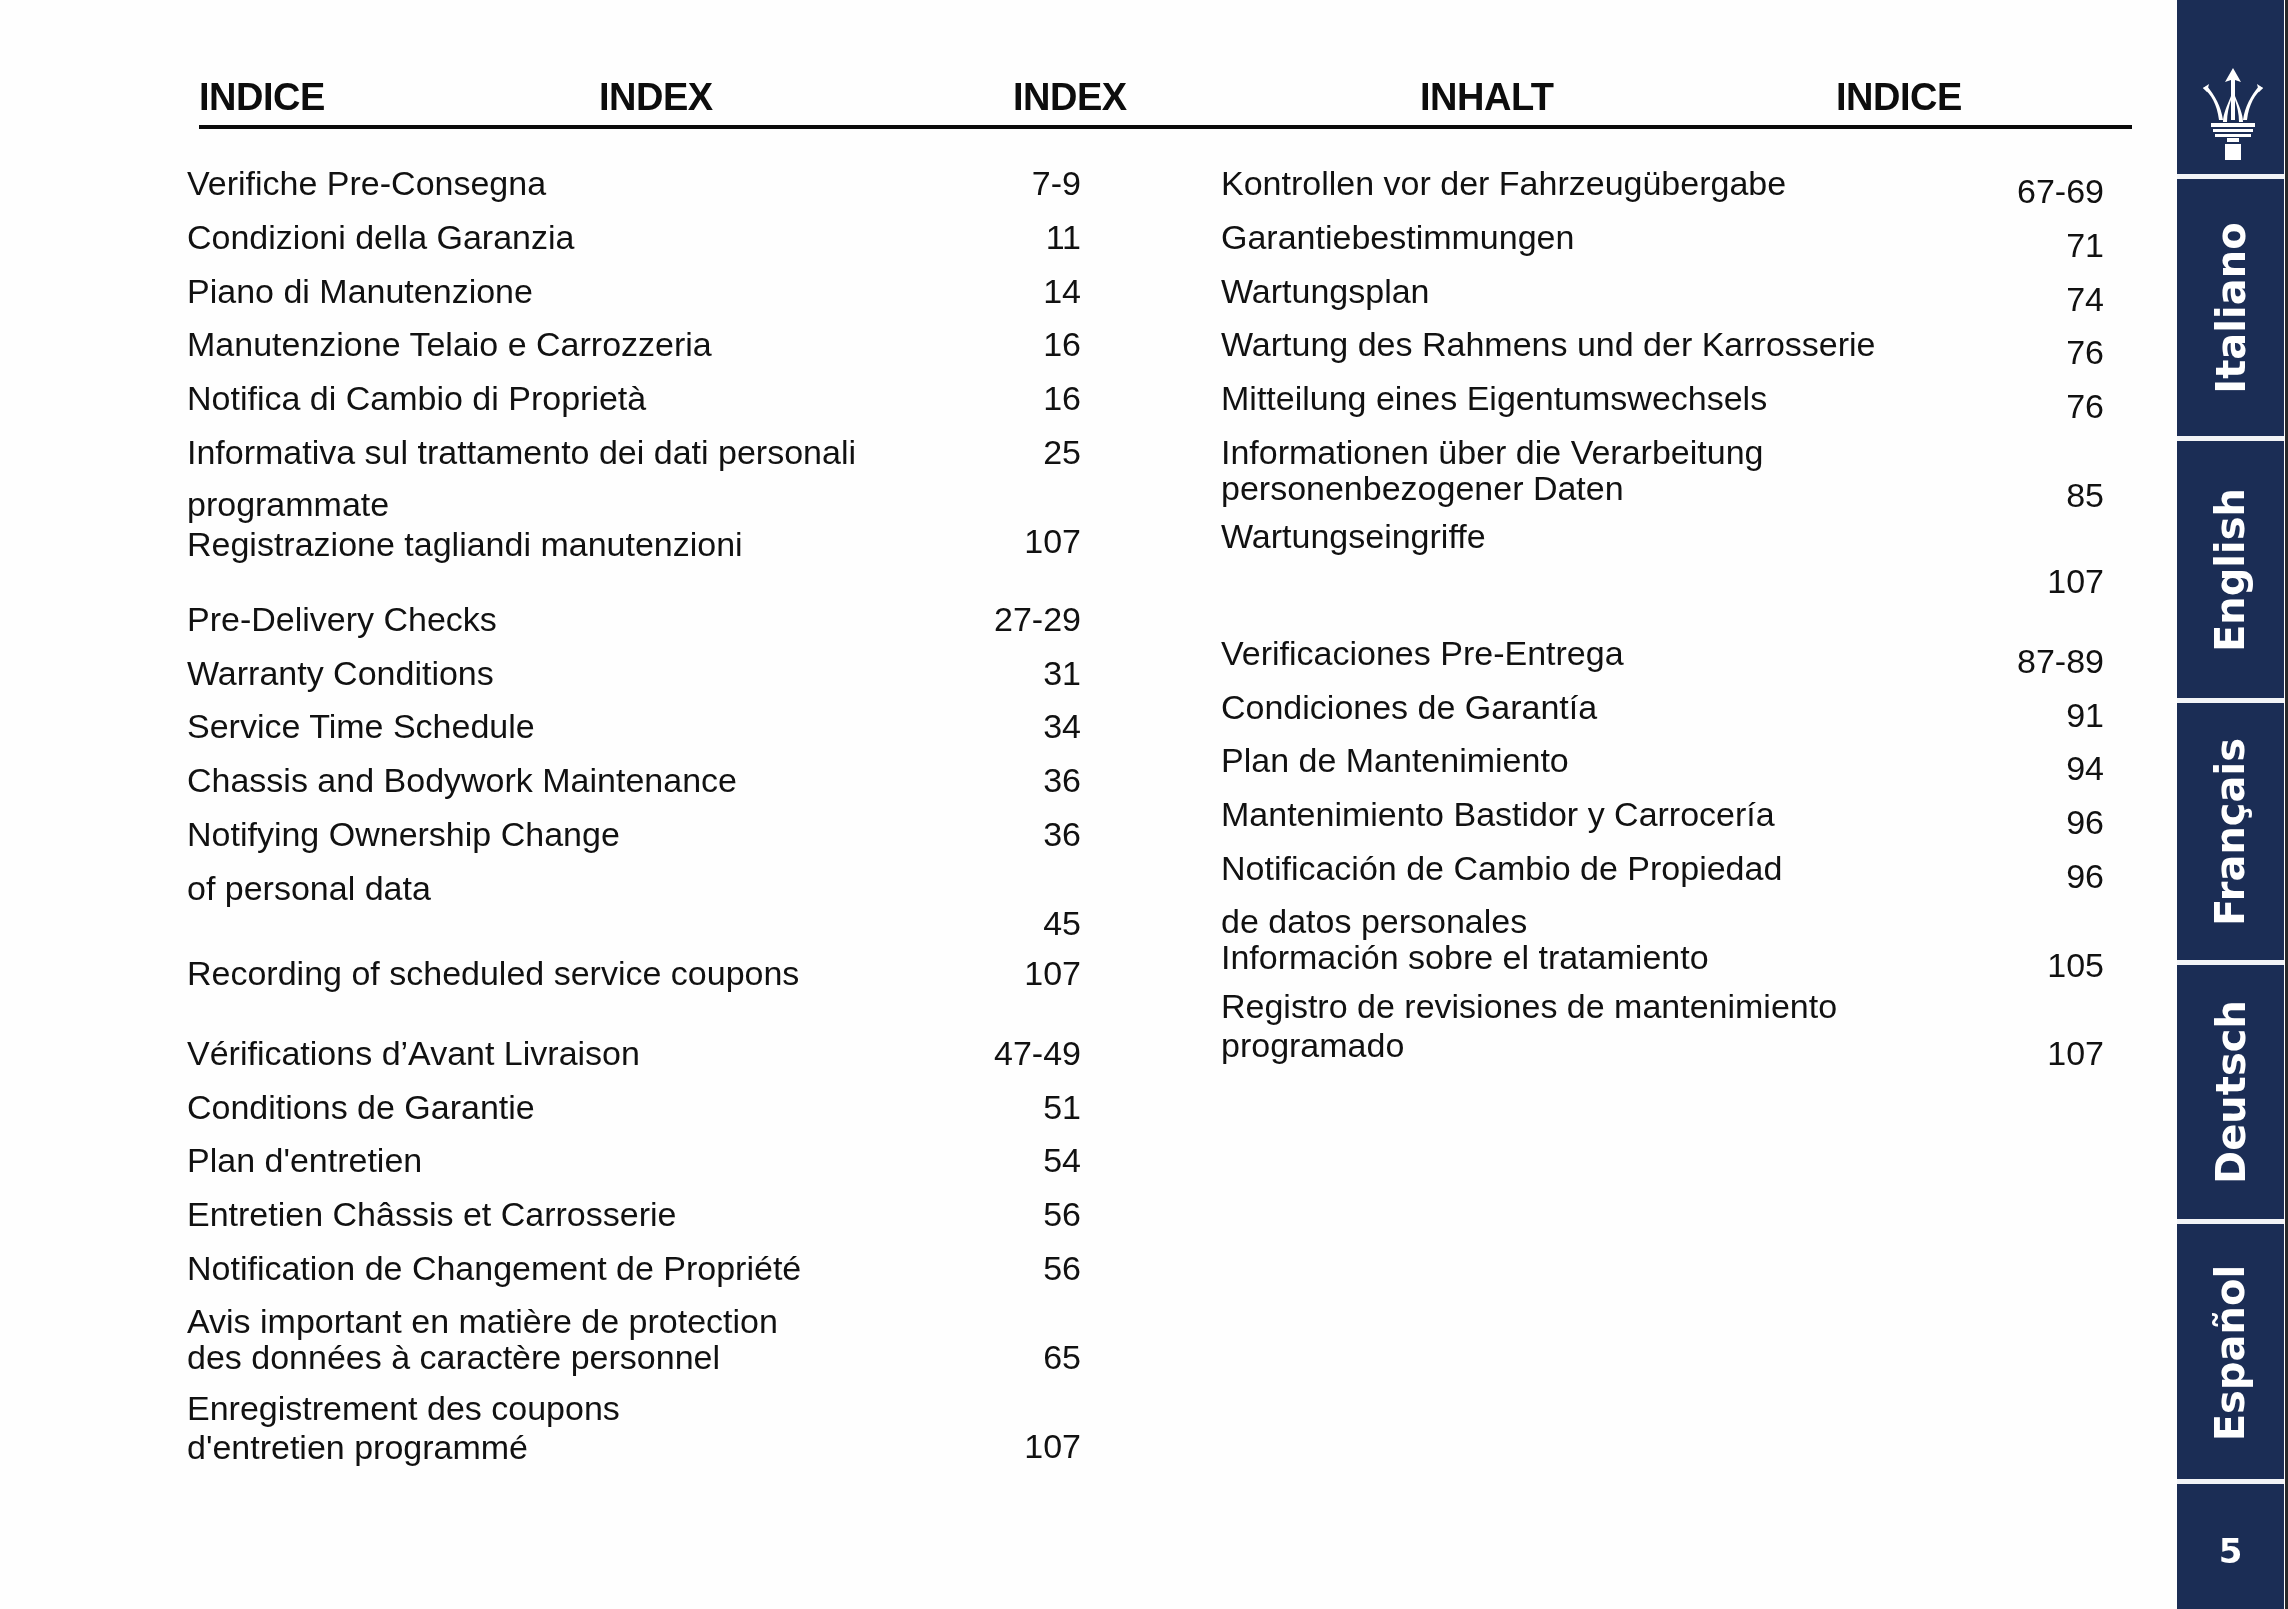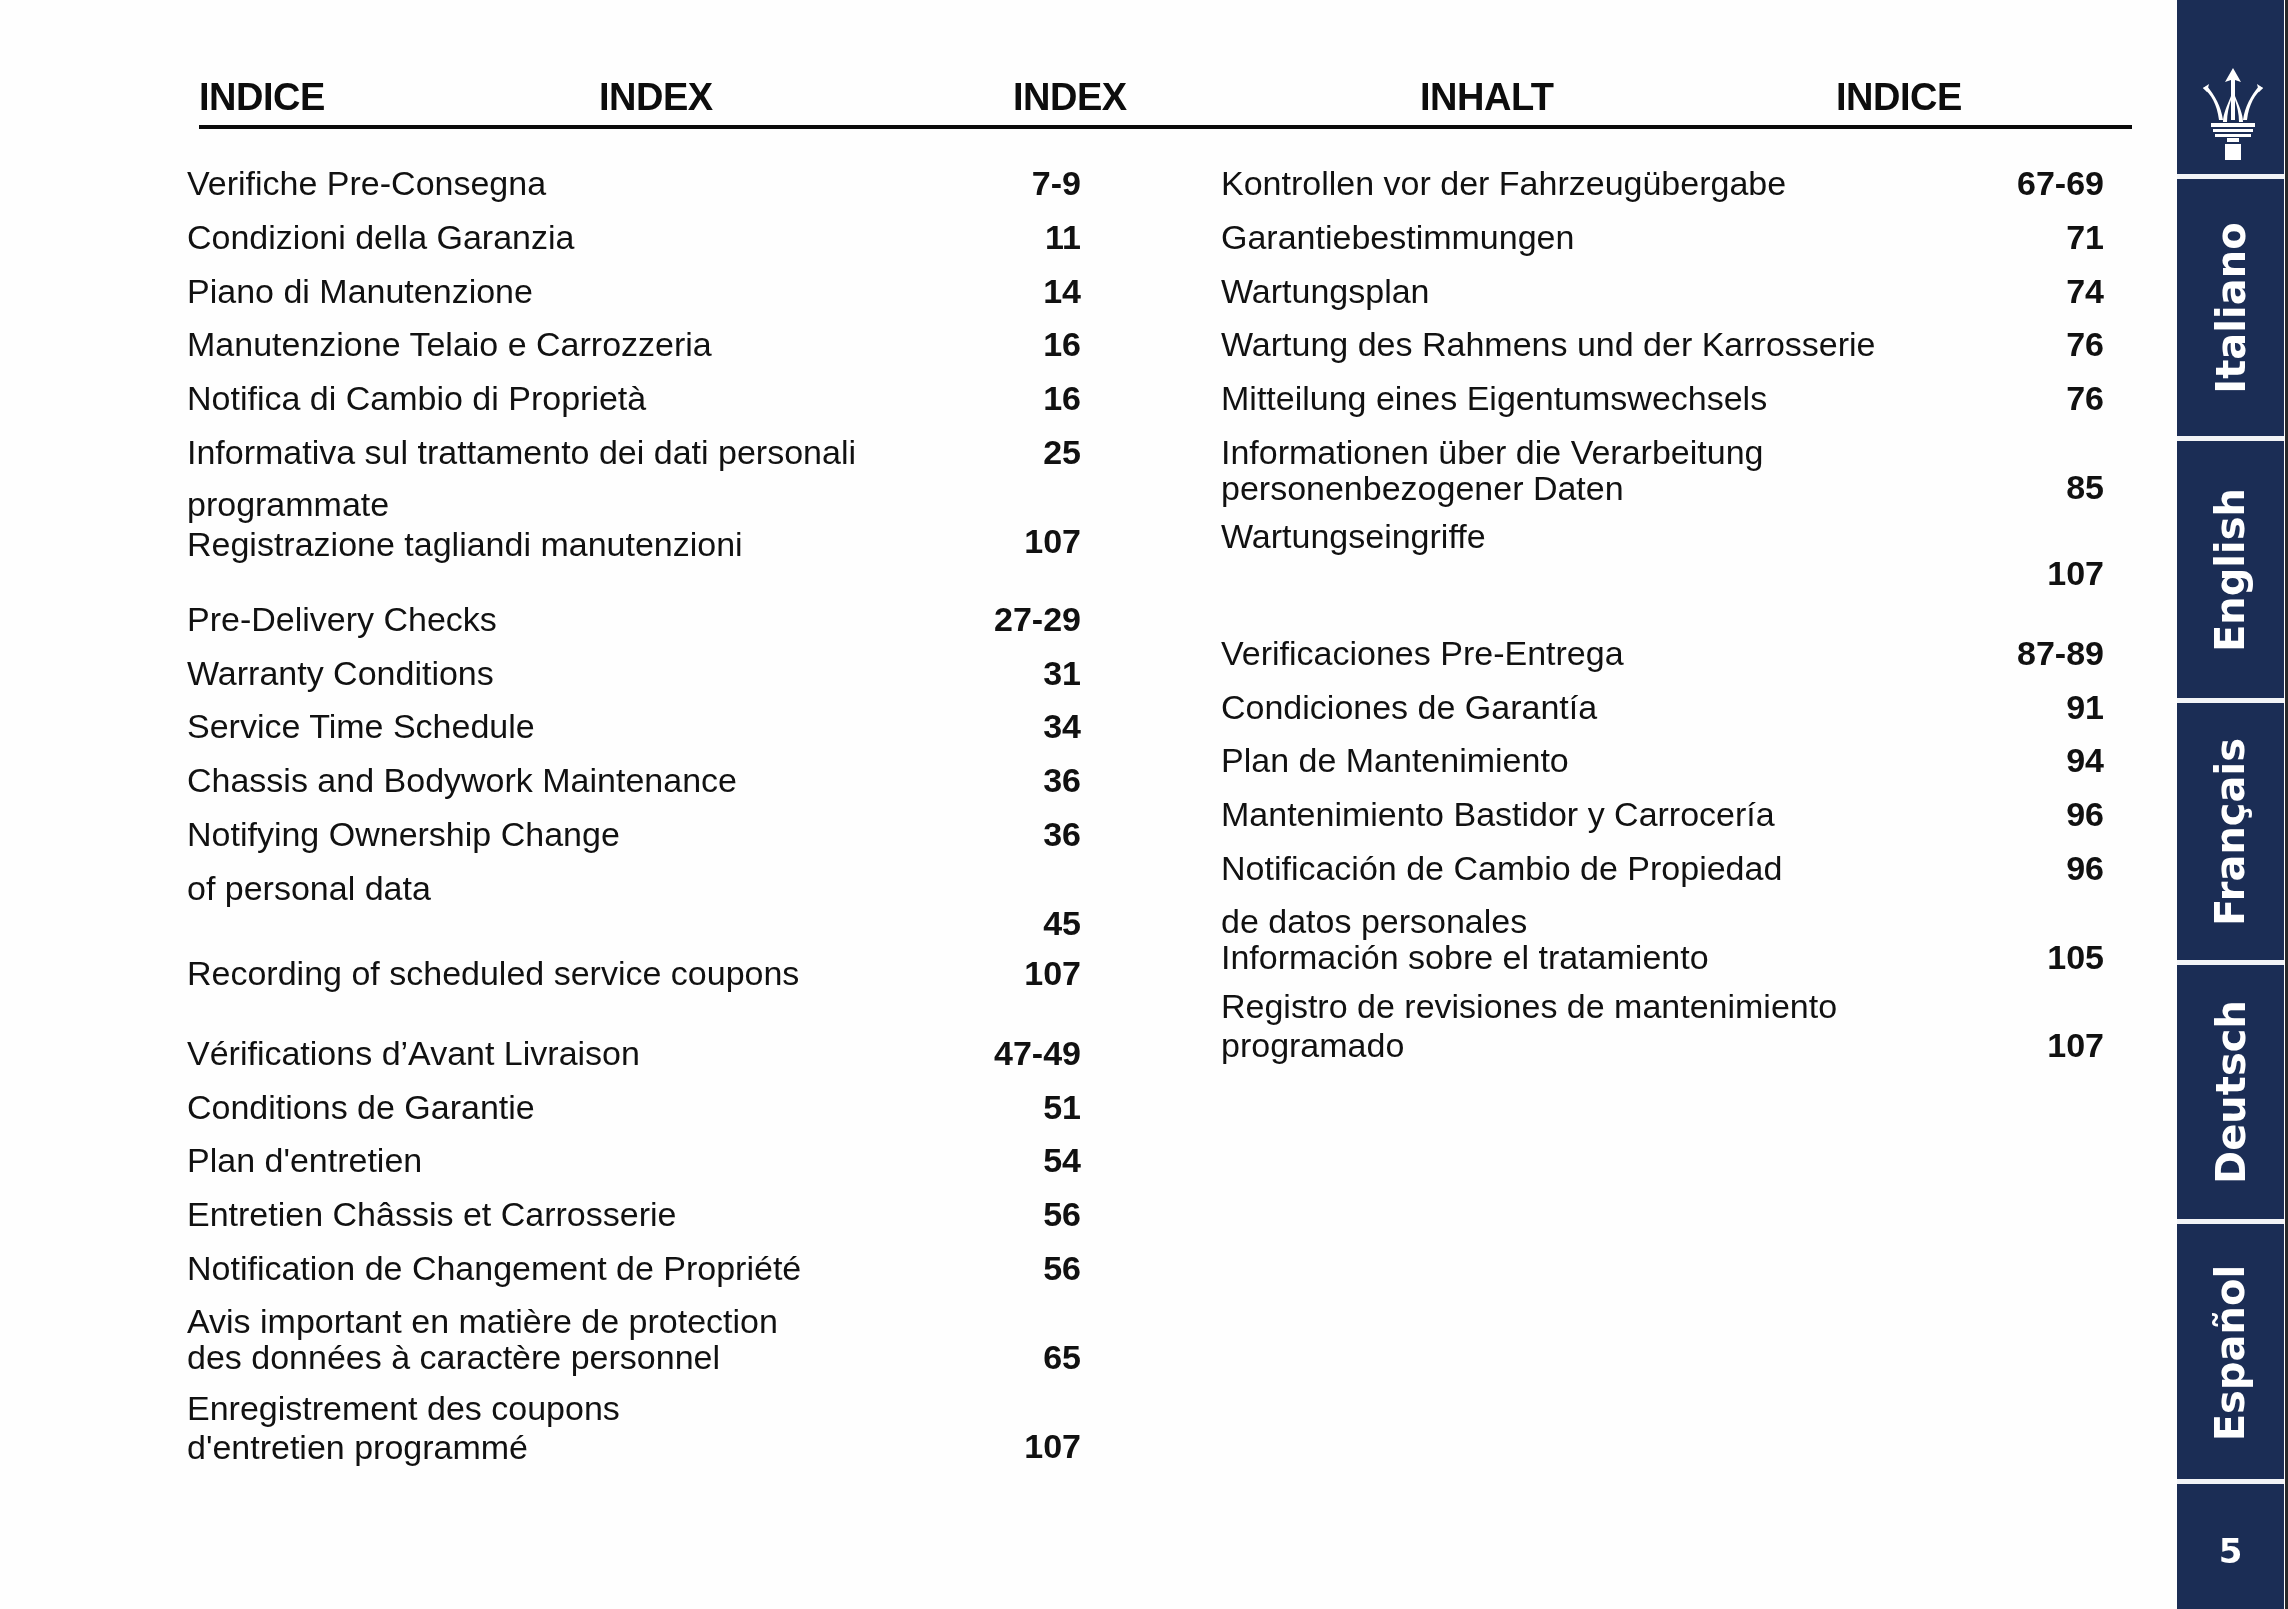--- a/index.html
+++ b/index.html
@@ -9,25 +9,25 @@
     }
     .page { position: absolute; left: 0; top: 0; width: 2289px; height: 1610px; background: #fefefe; }
 
     
     .hdr { position: absolute; top: 76px; font-size: 38px; font-weight: bold; letter-spacing: -0.5px; color: #0d0d0d; }
     .rule { position: absolute; left: 199px; top: 125px; width: 1933px; height: 4px; background: #0a0a0a; }
 
     
     .entry { position: absolute; font-size: 34px; line-height: 36px; color: #111; }
     .entry .t { display: block; white-space: nowrap; }
-    .pg { position: absolute; font-size: 34px; font-weight: bold; text-align: right; color: #111; line-height: 36px; white-space: nowrap; }
+    .pg { position: absolute; font-size: 34px; font-weight: normal; text-align: right; color: #111; line-height: 36px; white-space: nowrap; }
     .col1 .entry { left: 187px; }
     .col1 .pg { right: 1208px; } 
     .col2 .entry { left: 1221px; }
-    .col2 .pg { right: 185px; } 
+    .col2 .pg { right: 185px; margin-top: 8px; } 
 
     
     .sidebar { position: absolute; left: 2177px; top: 0; width: 107px; height: 1610px; background: #1b2d55; }
     .sidebar-edge { position: absolute; left: 2285px; top: 0; width: 4px; height: 1610px; background: #2a2a2a; }
     .divider { position: absolute; left: 0; width: 107px; height: 5px; background: #f2f4f7; }
     .tab { position: absolute; left: 0; width: 107px; display: flex; align-items: center; justify-content: center; }
     .tab-label {
       transform: rotate(-90deg); white-space: nowrap; color: #ffffff;
       font-family: "DejaVu Sans", sans-serif; font-weight: bold; font-size: 40px;
     }

